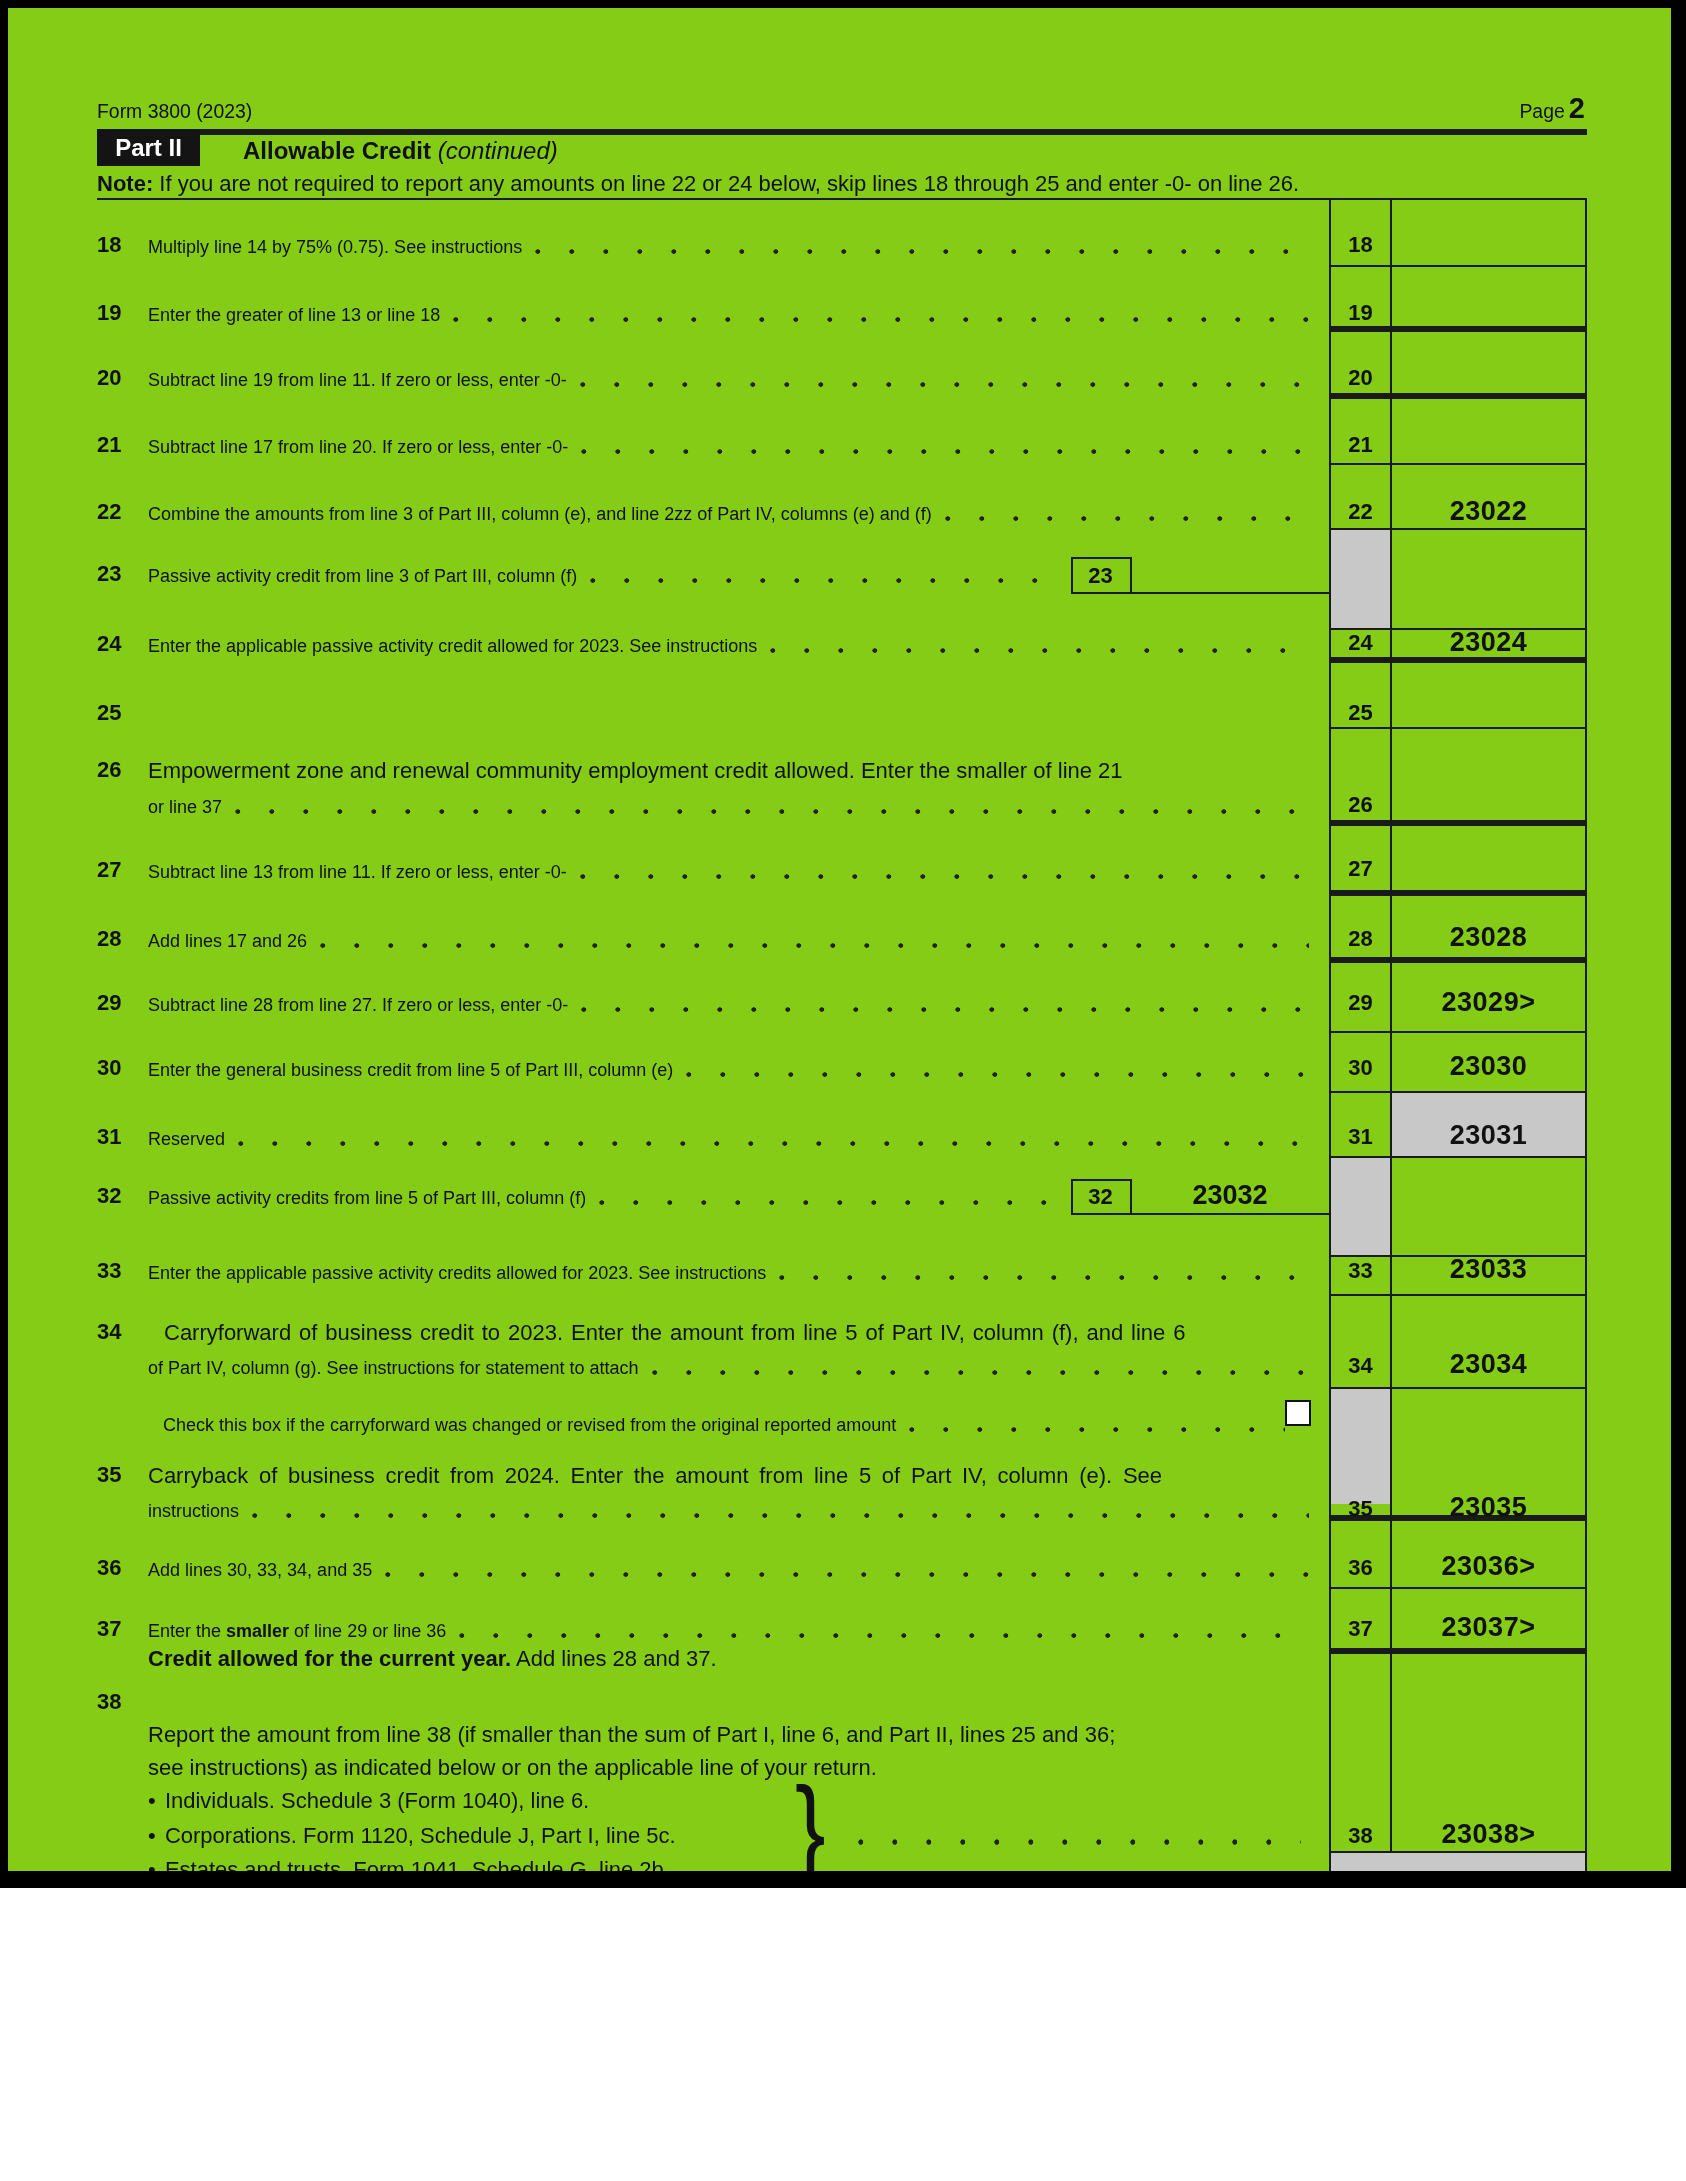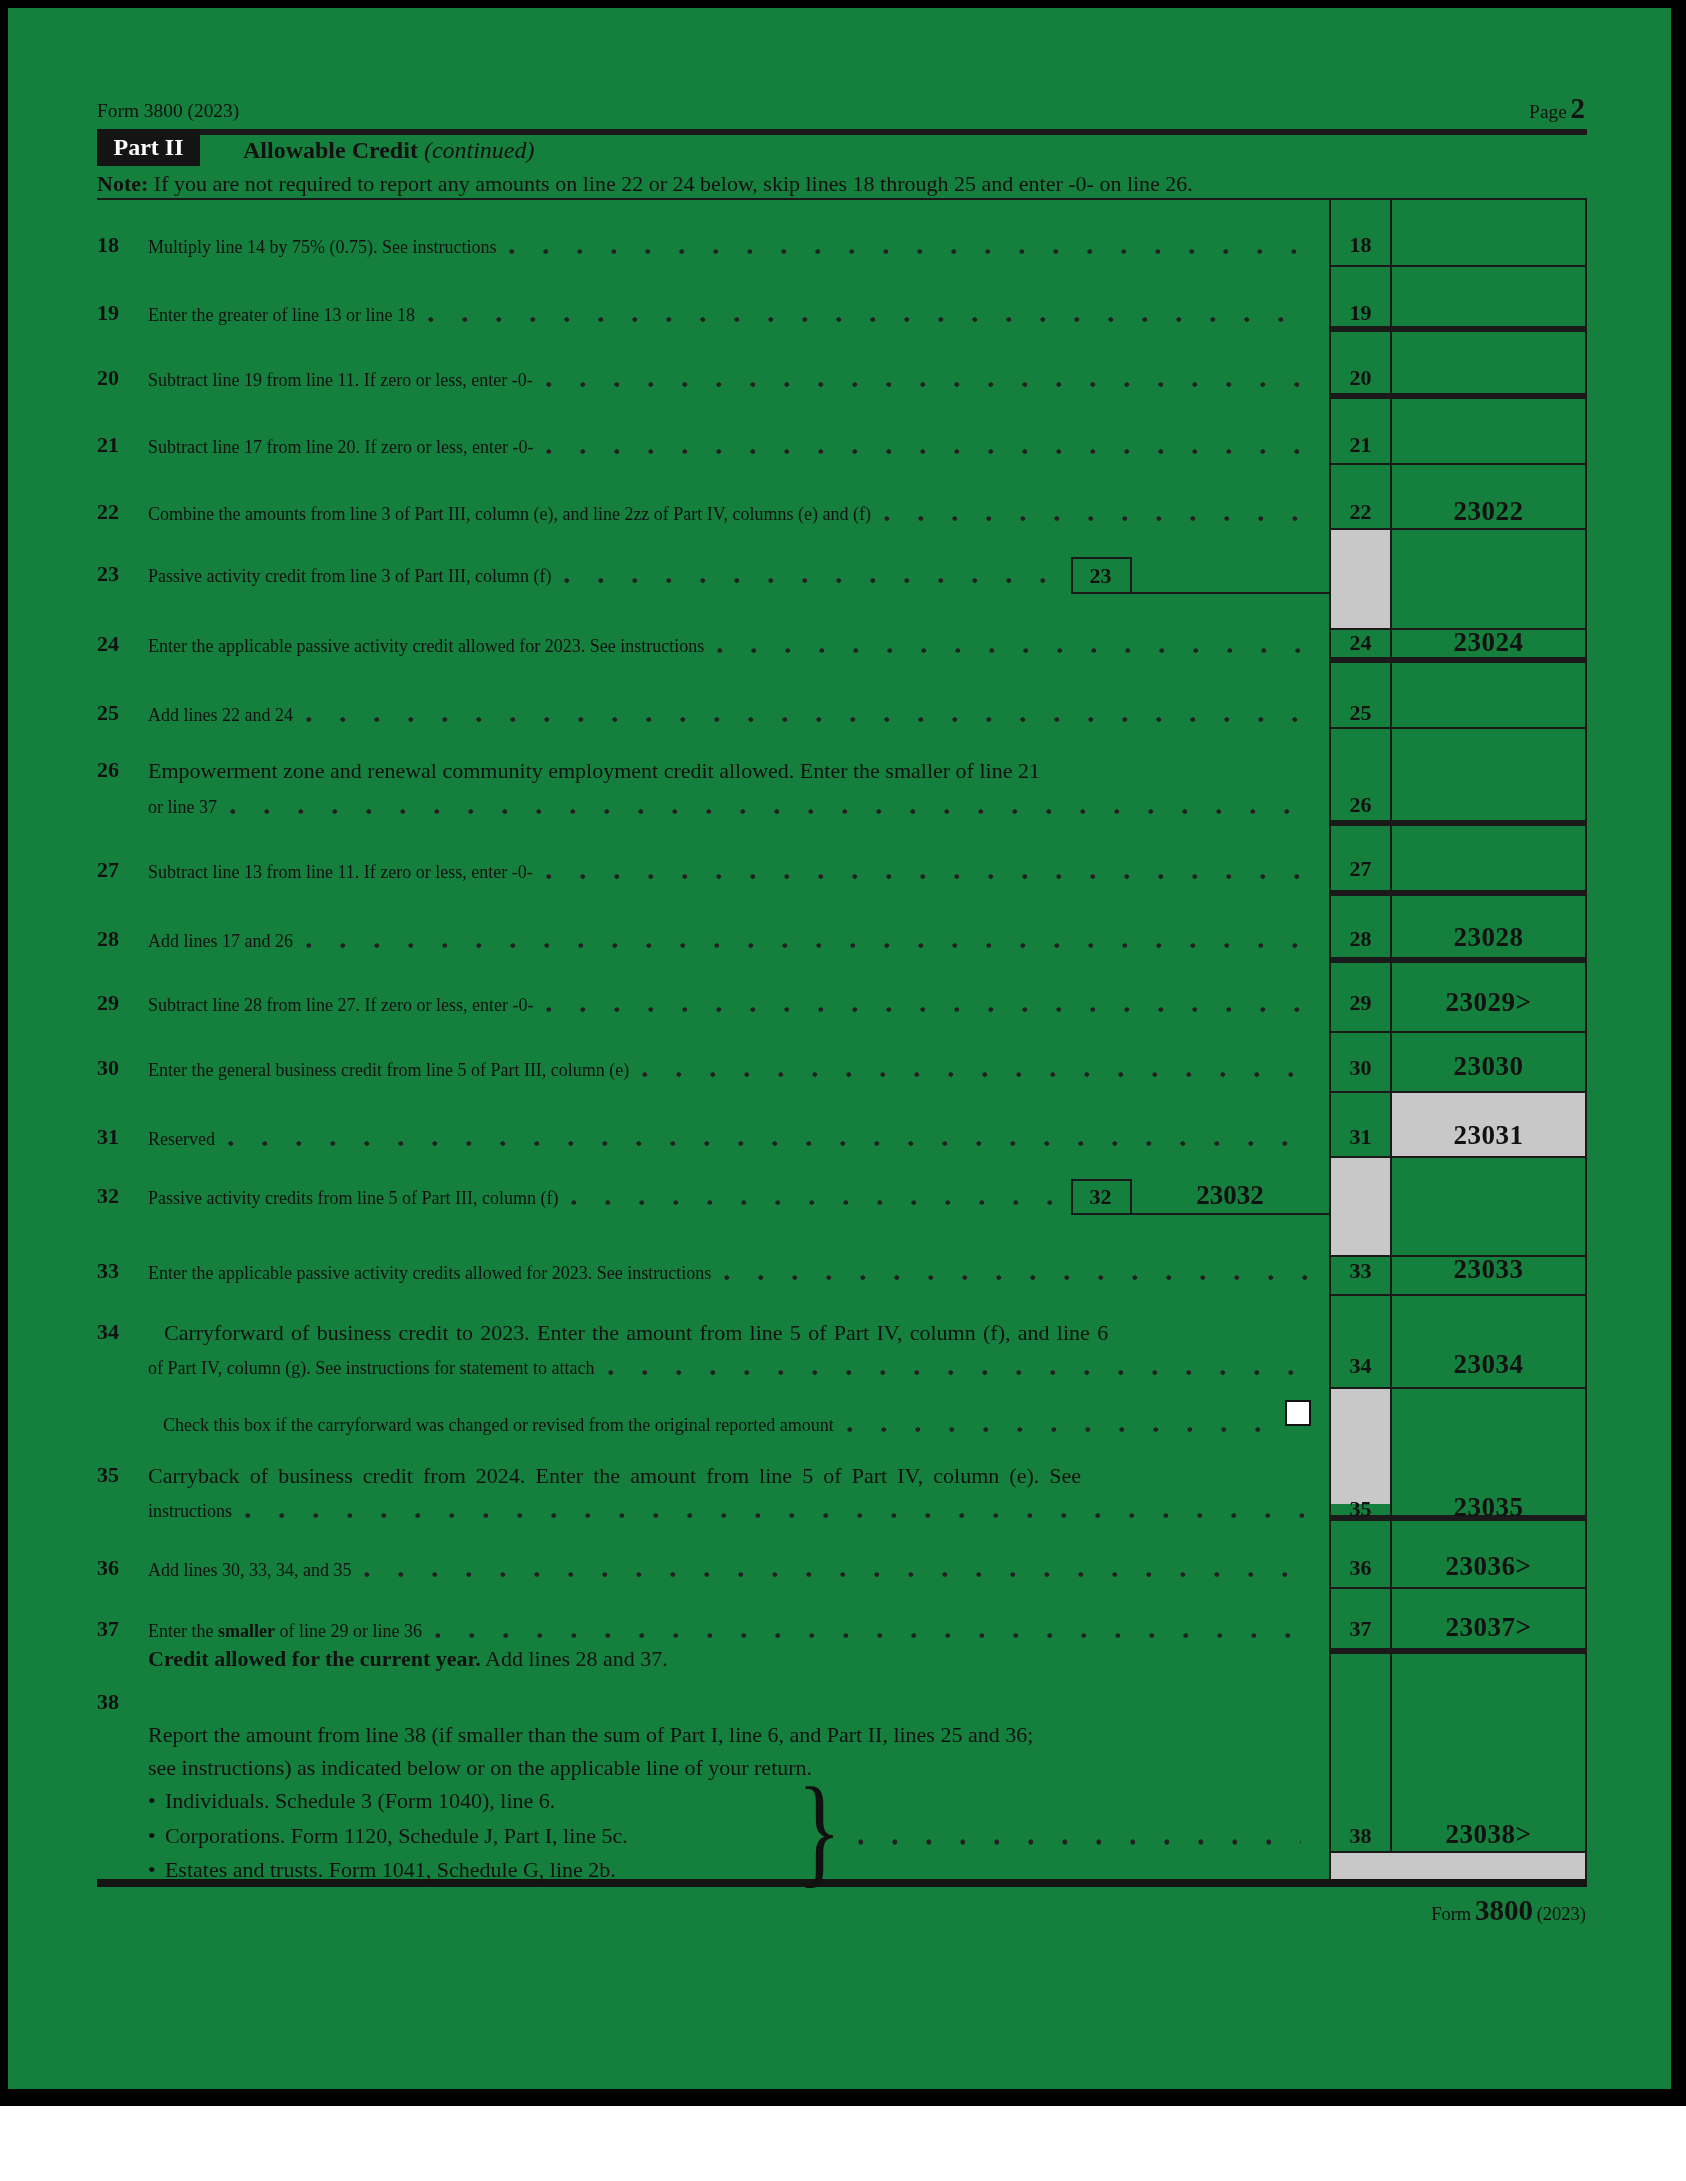--- a/index.html
+++ b/index.html
@@ -1,17 +1,17 @@
 <!DOCTYPE html>
 <html style="font-size:14.8px"><head>
 <meta charset="utf-8">
 <style>
   html,body{margin:0;padding:0;background:#fff;}
-  .page{position:relative;width:1686px;height:2106px;background:#15803d;
-        font-family:Liberation Serif, serif;color:#111;overflow:hidden;}
+  .page{position:relative;width:1686px;height:1888px;background:#84cc16;
+        font-family:Liberation Sans, sans-serif;color:#111;overflow:hidden;}
   .frame{position:absolute;inset:0;border-top:8.3px solid #000;border-left:8.3px solid #000;
          border-right:15.7px solid #000;border-bottom:17.5px solid #000;pointer-events:none;}
   .abs{position:absolute;}
   .hline{position:absolute;background:#1a1a1a;height:1.8px;}
   .hline.thick{height:5.5px;}
   .vline{position:absolute;background:#1a1a1a;width:1.8px;}
   .gray{position:absolute;background:#c8c8c8;}
   .small{font-size:19.4px;}
   .body-txt{font-size:22px;line-height:1.25;}
   .row{position:absolute;display:flex;align-items:flex-end;height:28px;font-size:18px;}
@@ -135,24 +135,20 @@
       <div class="dots"></div>
   </div>
   <div class="row" style="left:148px;top:559px;width:914px;">
     <span class="lbl">Passive activity credit from line 3 of Part III, column (f)</span>
       <div class="dots"></div>
   </div>
   <div class="row" style="left:148px;top:629px;width:1170px;">
     <span class="lbl">Enter the applicable passive activity credit allowed for 2023. See instructions</span>
       <div class="dots"></div>
   </div>
-  <div class="row" style="left:148px;top:698px;width:1170px;">
-    <span class="lbl">Add lines 22 and 24</span>
-      <div class="dots"></div>
-  </div>
   <div class="abs body-txt" style="left:148px;top:757px;white-space:nowrap;">Empowerment zone and renewal community employment credit allowed. Enter the smaller of line 21</div>
   <div class="row" style="left:148px;top:790px;width:1170px;">
     <span class="lbl">or line 37</span>
       <div class="dots"></div>
   </div>
   <div class="row" style="left:148px;top:855px;width:1170px;">
     <span class="lbl">Subtract line 13 from line 11. If zero or less, enter -0-</span>
       <div class="dots"></div>
   </div>
   <div class="row" style="left:148px;top:924px;width:1170px;">

